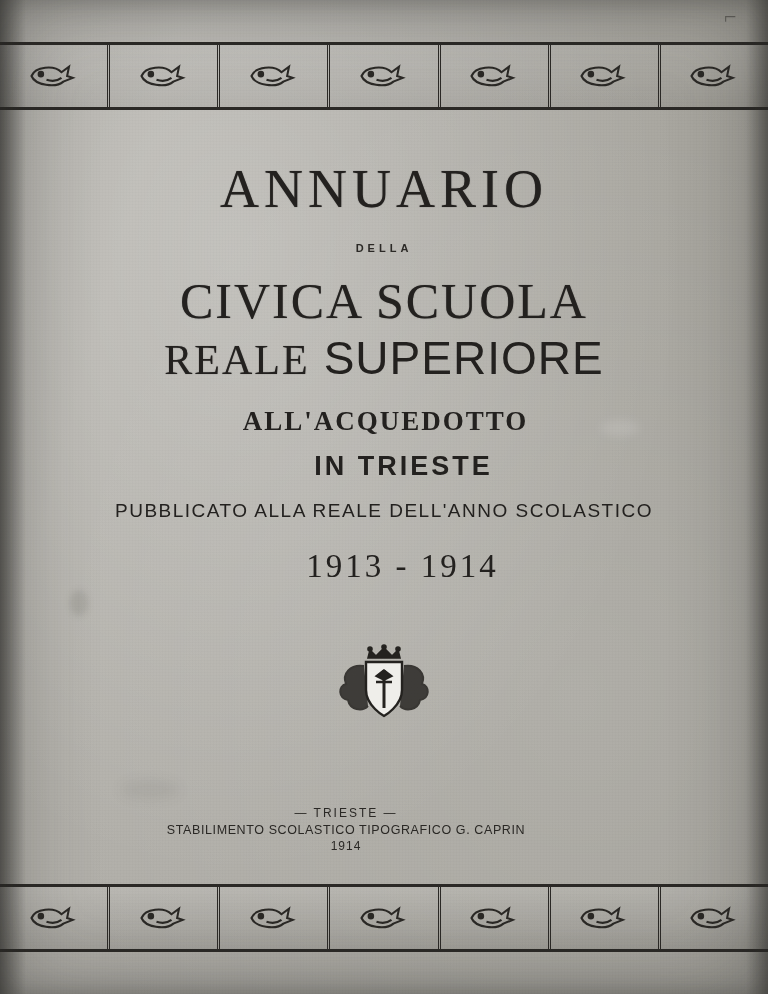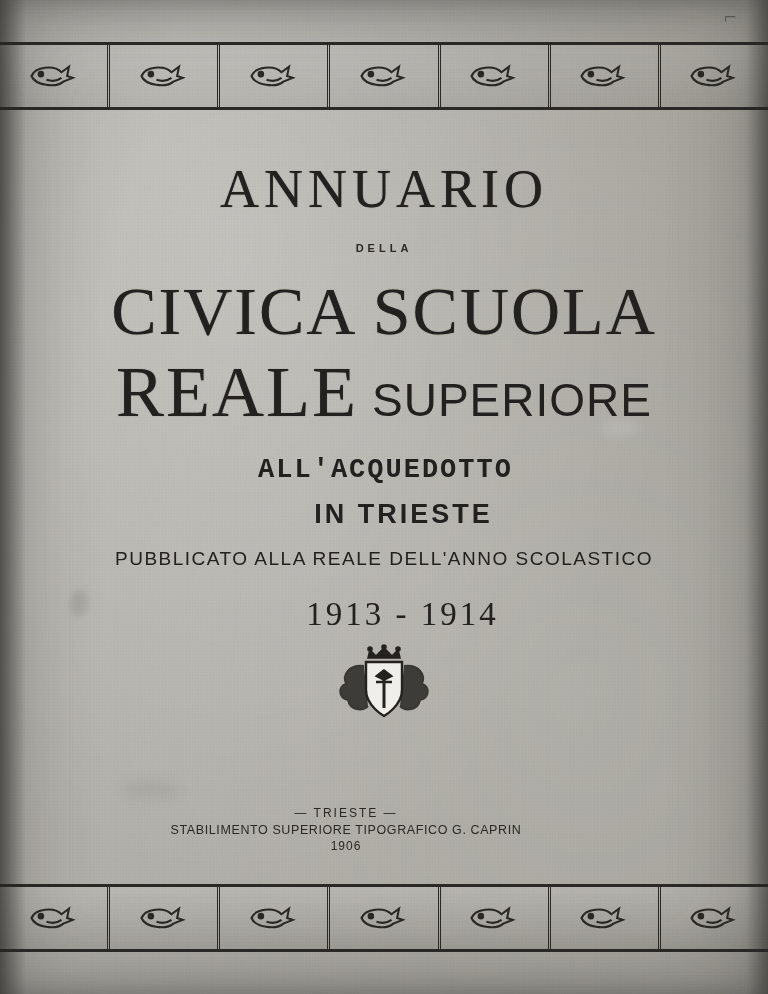--- a/index.html
+++ b/index.html
@@ -112,47 +112,47 @@
   .line-della {
     font-family: "Liberation Sans", sans-serif;
     font-size: 11px;
     letter-spacing: 4px;
     font-weight: 700;
     margin: 22px 0 0 0;
     color: #2b2926;
   }
   .line-civica {
     font-family: "Liberation Serif", serif;
-    font-size: 68px;
+    font-size: 50px;
     letter-spacing: 2px;
     font-weight: 400;
     margin: 18px 0 0 0;
     white-space: nowrap;
     text-shadow: 0 0 1px rgba(35,33,31,.5);
   }
   .line-reale {
     margin: 4px 0 0 0;
     white-space: nowrap;
     line-height: 1.05;
   }
   .line-reale .big {
     font-family: "Liberation Serif", serif;
-    font-size: 72px;
+    font-size: 42px;
     letter-spacing: 2px;
     text-shadow: 0 0 1px rgba(35,33,31,.5);
   }
   .line-reale .sup {
     font-family: "Liberation Sans", sans-serif;
     font-size: 46px;
     font-weight: 400;
     letter-spacing: 1px;
     margin-left: 14px;
   }
   .line-acquedotto {
-    font-family: Liberation Mono, monospace;
+    font-family: Liberation Serif, serif;
     font-size: 27px;
     font-weight: 700;
     letter-spacing: 2px;
     margin: 24px 0 0 3px;
   }
   .line-trieste {
     font-family: "Liberation Sans", sans-serif;
     font-size: 27px;
     font-weight: 700;
     letter-spacing: 3px;
@@ -344,22 +344,22 @@
 
         <path d="M60 30 L60 68" stroke-width="3"></path>
         <path d="M60 30 L52 36 L60 40 L68 36 Z" fill="#24221f"></path>
         <path d="M52 42 L68 42" stroke-width="2.5"></path>
       </g>
     </svg>
   </div>
 
   <div id="imprint">
     <div class="imp-city">— TRIESTE —</div>
-    <div class="imp-printer">STABILIMENTO SUPERIORE TIPOGRAFICO G. CAPRIN</div>
-    <div class="imp-year">1906</div>
+    <div class="imp-printer">STABILIMENTO SCOLASTICO TIPOGRAFICO G. CAPRIN</div>
+    <div class="imp-year">1914</div>
   </div>
 
   <div class="ornament-band bottom">
     <div class="orn-cell">
       <svg class="orn-glyph" viewBox="0 0 60 32">
         <g fill="none" stroke="#2b2926" stroke-width="2.2">
           <path d="M6 16 C10 6, 30 4, 38 12 L46 6 L44 16 L50 18 L40 22 C32 29, 10 26, 6 16 Z"></path>
           <circle cx="16" cy="14" r="2.4" fill="#2b2926"></circle>
           <path d="M22 20 C28 22, 34 21, 38 18"></path>
         </g>

